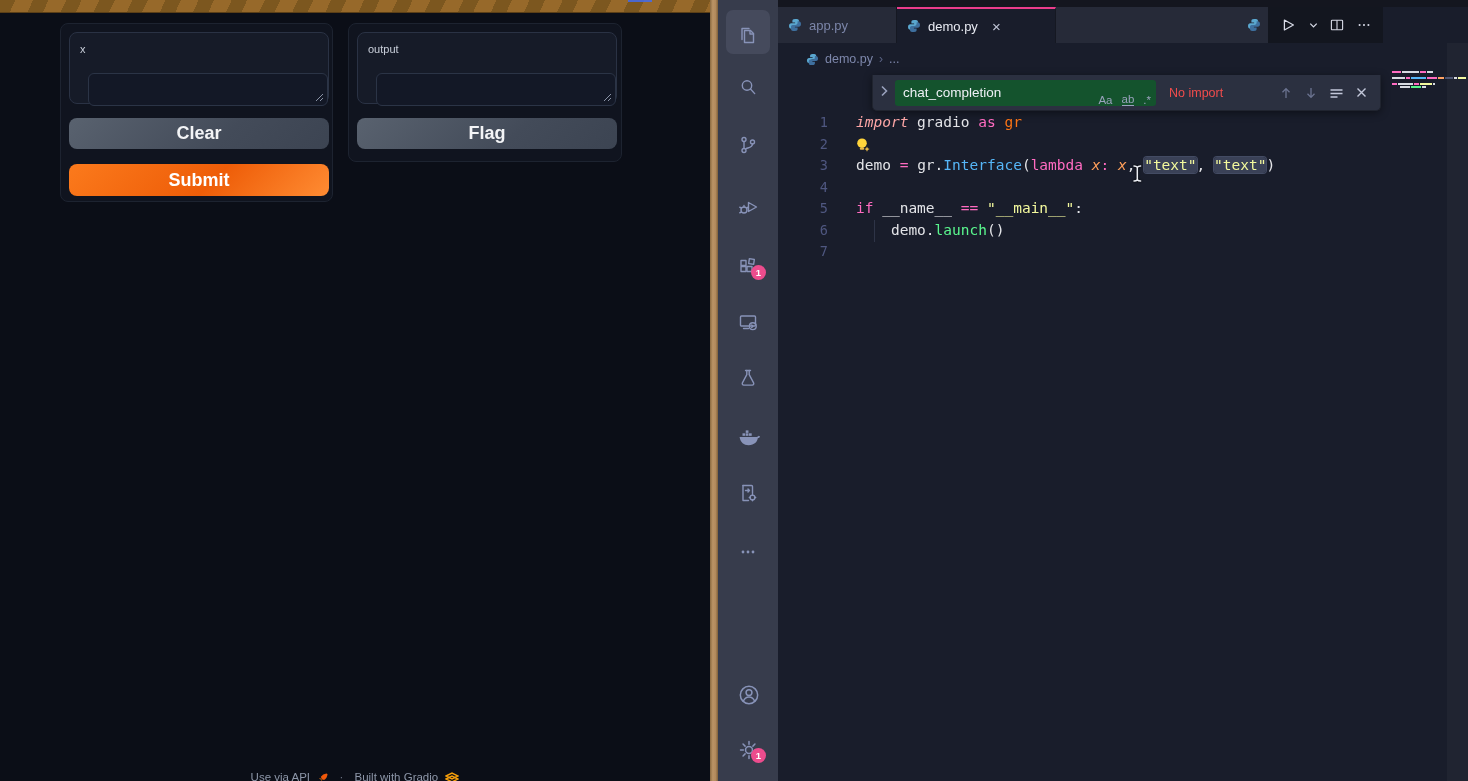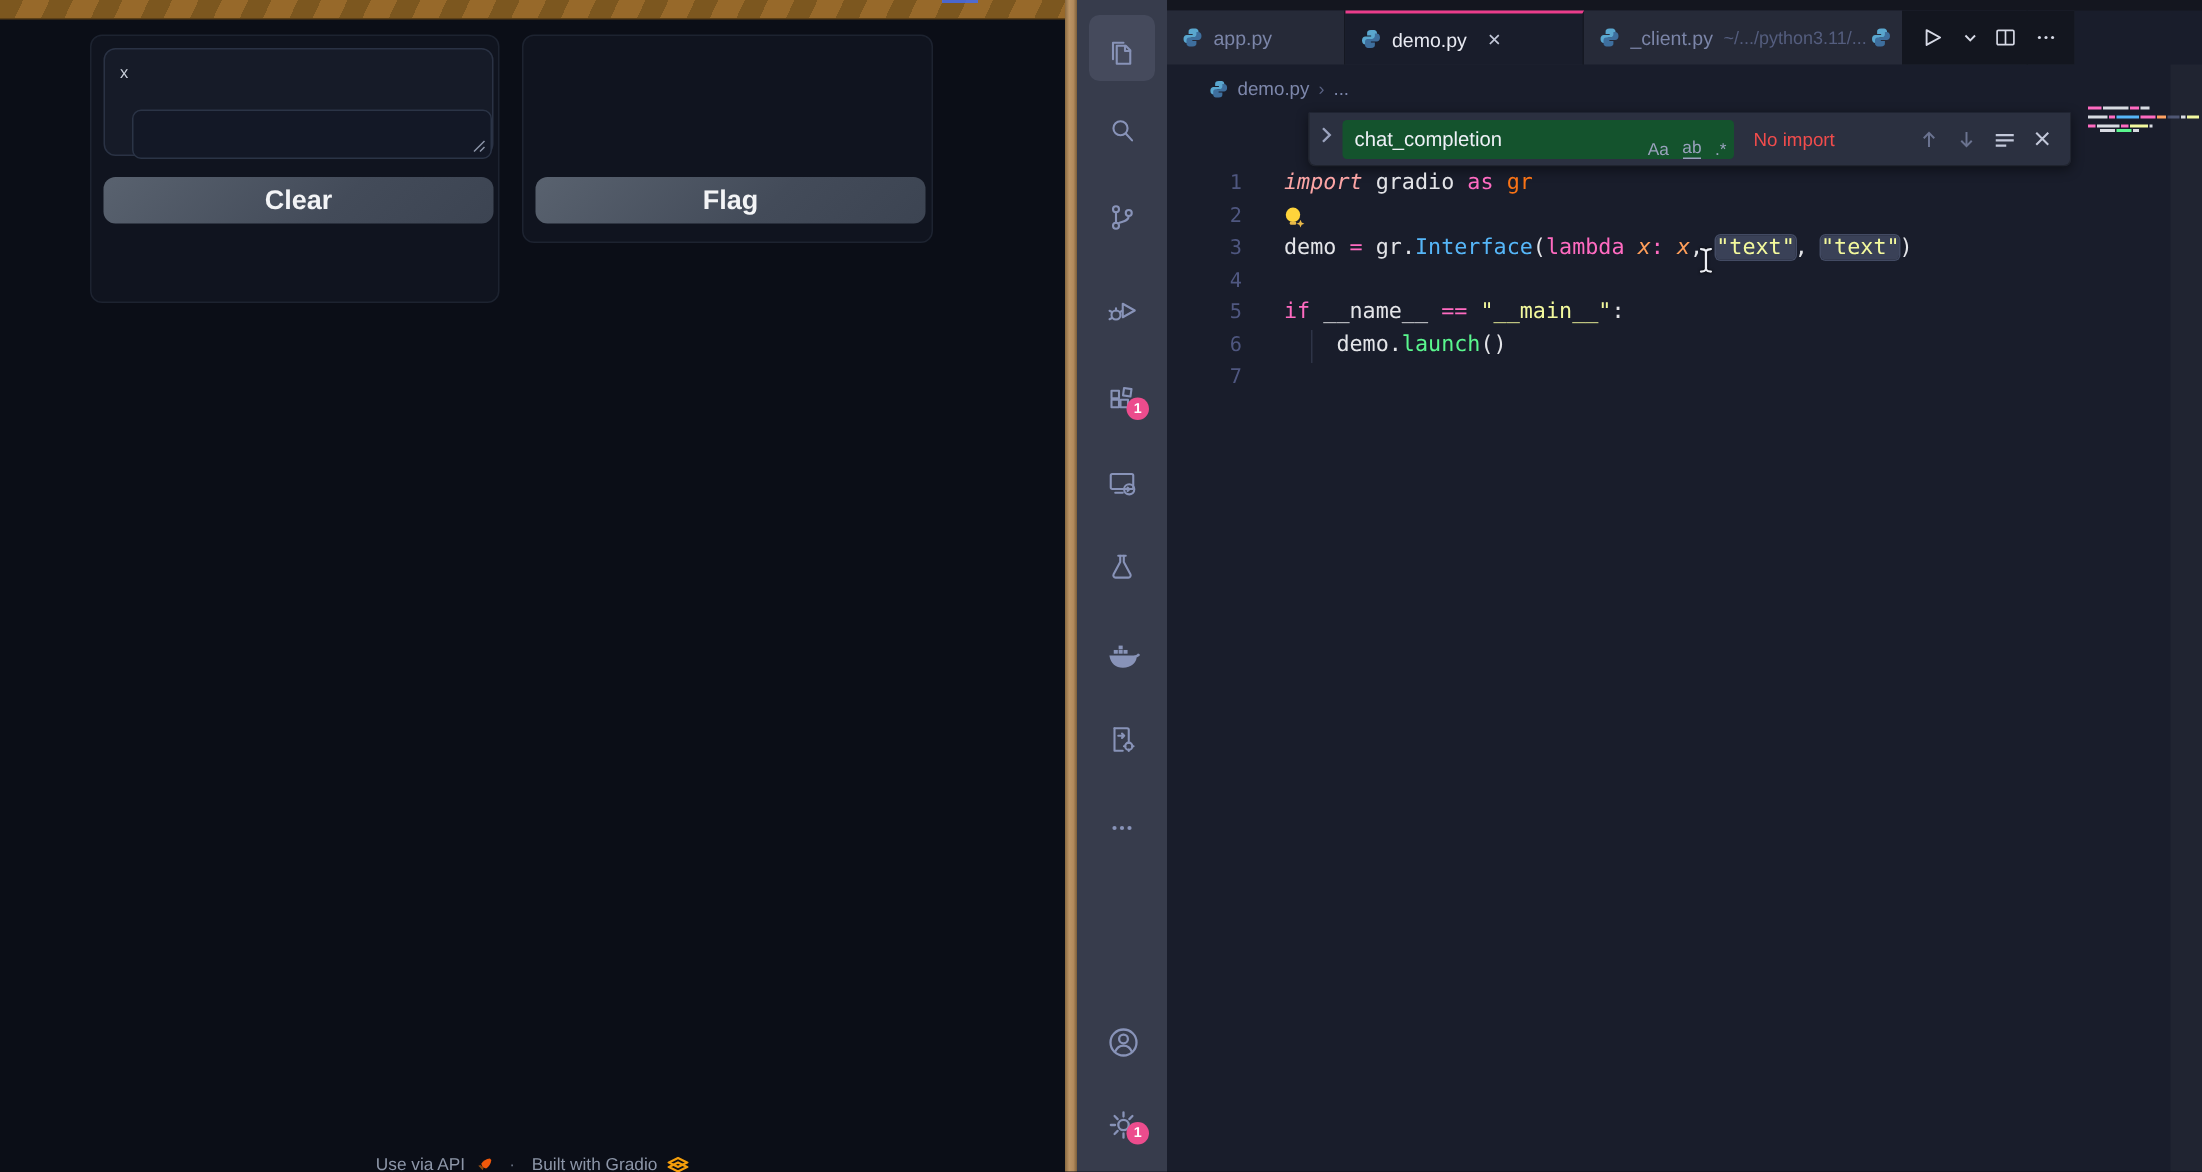--- a/index.html
+++ b/index.html
@@ -102,23 +102,32 @@
   <div class="gr-panel" style="left:60px; top:23px; width:273px; height:179px;">
     <div class="gr-group" style="left:8px; top:8px; width:260px; height:72px;">
       <span class="gr-label">x</span>
       <div class="gr-textarea" style="left:18px; top:40px; width:240px; height:33px;">
         <svg class="resize-handle" width="9" height="9">
           <path d="M8 1 L1 8 M8 5 L5 8" stroke="#8a93a6" stroke-width="1"></path>
         </svg>
       </div>
     </div>
     <button class="gr-btn" style="left:8px; top:94px; width:260px; height:31px;">Clear</button>
+    <button class="gr-btn primary" style="left:8px; top:140px; width:260px; height:32px;">Submit</button>
   </div>
 
   <div class="gr-panel" style="left:348px; top:23px; width:274px; height:139px;">
+    <div class="gr-group" style="left:8px; top:8px; width:260px; height:72px;">
+      <span class="gr-label">output</span>
+      <div class="gr-textarea" style="left:18px; top:40px; width:240px; height:33px;">
+        <svg class="resize-handle" width="9" height="9">
+          <path d="M8 1 L1 8 M8 5 L5 8" stroke="#8a93a6" stroke-width="1"></path>
+        </svg>
+      </div>
+    </div>
     <button class="gr-btn" style="left:8px; top:94px; width:260px; height:31px;">Flag</button>
   </div>
 
   <div class="gr-footer">
     <span>Use via API</span>
     <svg width="11" height="11" viewBox="0 0 12 12" style="vertical-align:middle; margin-left:4px;">
       <path d="M10.5 1.5c-2.8.3-5 1.7-6.3 3.8l1 2.5 2.5 1c2.1-1.3 3.5-3.5 3.8-6.3z" fill="#f0580a"></path>
       <path d="M3.6 6.2 2 6.8l1.7 1.5L5.2 10l.6-1.6z" fill="#8a4a12"></path>
     </svg>
     <span class="dot-sep">·</span>
@@ -245,28 +254,20 @@
       <span>app.py</span>
     </div>
     <div class="tab active" style="left:119px; width:159px;">
       <svg class="pyicon" width="14" height="14" viewBox="0 0 14 14">
         <path fill="#5aa7cf" d="M7 1C5 1 4.4 1.9 4.4 3v1.6h2.7v.7H3.2C2 5.3 1 6.2 1 8s1 2.7 2.2 2.7h1.2V9.2c0-1.2 1-2.2 2.2-2.2h2.7c1 0 1.7-.8 1.7-1.8V3c0-1.1-.9-2-2-2z"></path>
         <path fill="#3e6f9e" d="M7 13c2 0 2.6-.9 2.6-2V9.4H6.9v-.7h3.9C12 8.7 13 7.8 13 6s-1-2.7-2.2-2.7H9.6v1.5c0 1.2-1 2.2-2.2 2.2H4.7c-1 0-1.7.8-1.7 1.8V11c0 1.1.9 2 2 2z"></path>
       </svg>
       <span>demo.py</span>
       <span class="close-x">×</span>
     </div>
-    <div class="tab" style="left:278px; width:296px;">
-      <svg class="pyicon" width="14" height="14" viewBox="0 0 14 14">
-        <path fill="#5aa7cf" d="M7 1C5 1 4.4 1.9 4.4 3v1.6h2.7v.7H3.2C2 5.3 1 6.2 1 8s1 2.7 2.2 2.7h1.2V9.2c0-1.2 1-2.2 2.2-2.2h2.7c1 0 1.7-.8 1.7-1.8V3c0-1.1-.9-2-2-2z"></path>
-        <path fill="#3e6f9e" d="M7 13c2 0 2.6-.9 2.6-2V9.4H6.9v-.7h3.9C12 8.7 13 7.8 13 6s-1-2.7-2.2-2.7H9.6v1.5c0 1.2-1 2.2-2.2 2.2H4.7c-1 0-1.7.8-1.7 1.8V11c0 1.1.9 2 2 2z"></path>
-      </svg>
-      <span>_client.py</span>
-      <span class="path-hint">~/.../python3.11/...</span>
-    </div>
 
     <div class="editor-actions">
       <svg class="actions-py" width="14" height="14" viewBox="0 0 14 14">
         <path fill="#5aa7cf" d="M7 1C5 1 4.4 1.9 4.4 3v1.6h2.7v.7H3.2C2 5.3 1 6.2 1 8s1 2.7 2.2 2.7h1.2V9.2c0-1.2 1-2.2 2.2-2.2h2.7c1 0 1.7-.8 1.7-1.8V3c0-1.1-.9-2-2-2z"></path>
         <path fill="#3e6f9e" d="M7 13c2 0 2.6-.9 2.6-2V9.4H6.9v-.7h3.9C12 8.7 13 7.8 13 6s-1-2.7-2.2-2.7H9.6v1.5c0 1.2-1 2.2-2.2 2.2H4.7c-1 0-1.7.8-1.7 1.8V11c0 1.1.9 2 2 2z"></path>
       </svg>
       <svg width="18" height="18" viewBox="0 0 20 20">
           <path d="M6 4.5l10 5.5-10 5.5z" fill="none" stroke="#d7dae6" stroke-width="1.4" stroke-linejoin="round"></path>
         </svg>
       <svg width="11" height="11" viewBox="0 0 12 12">

